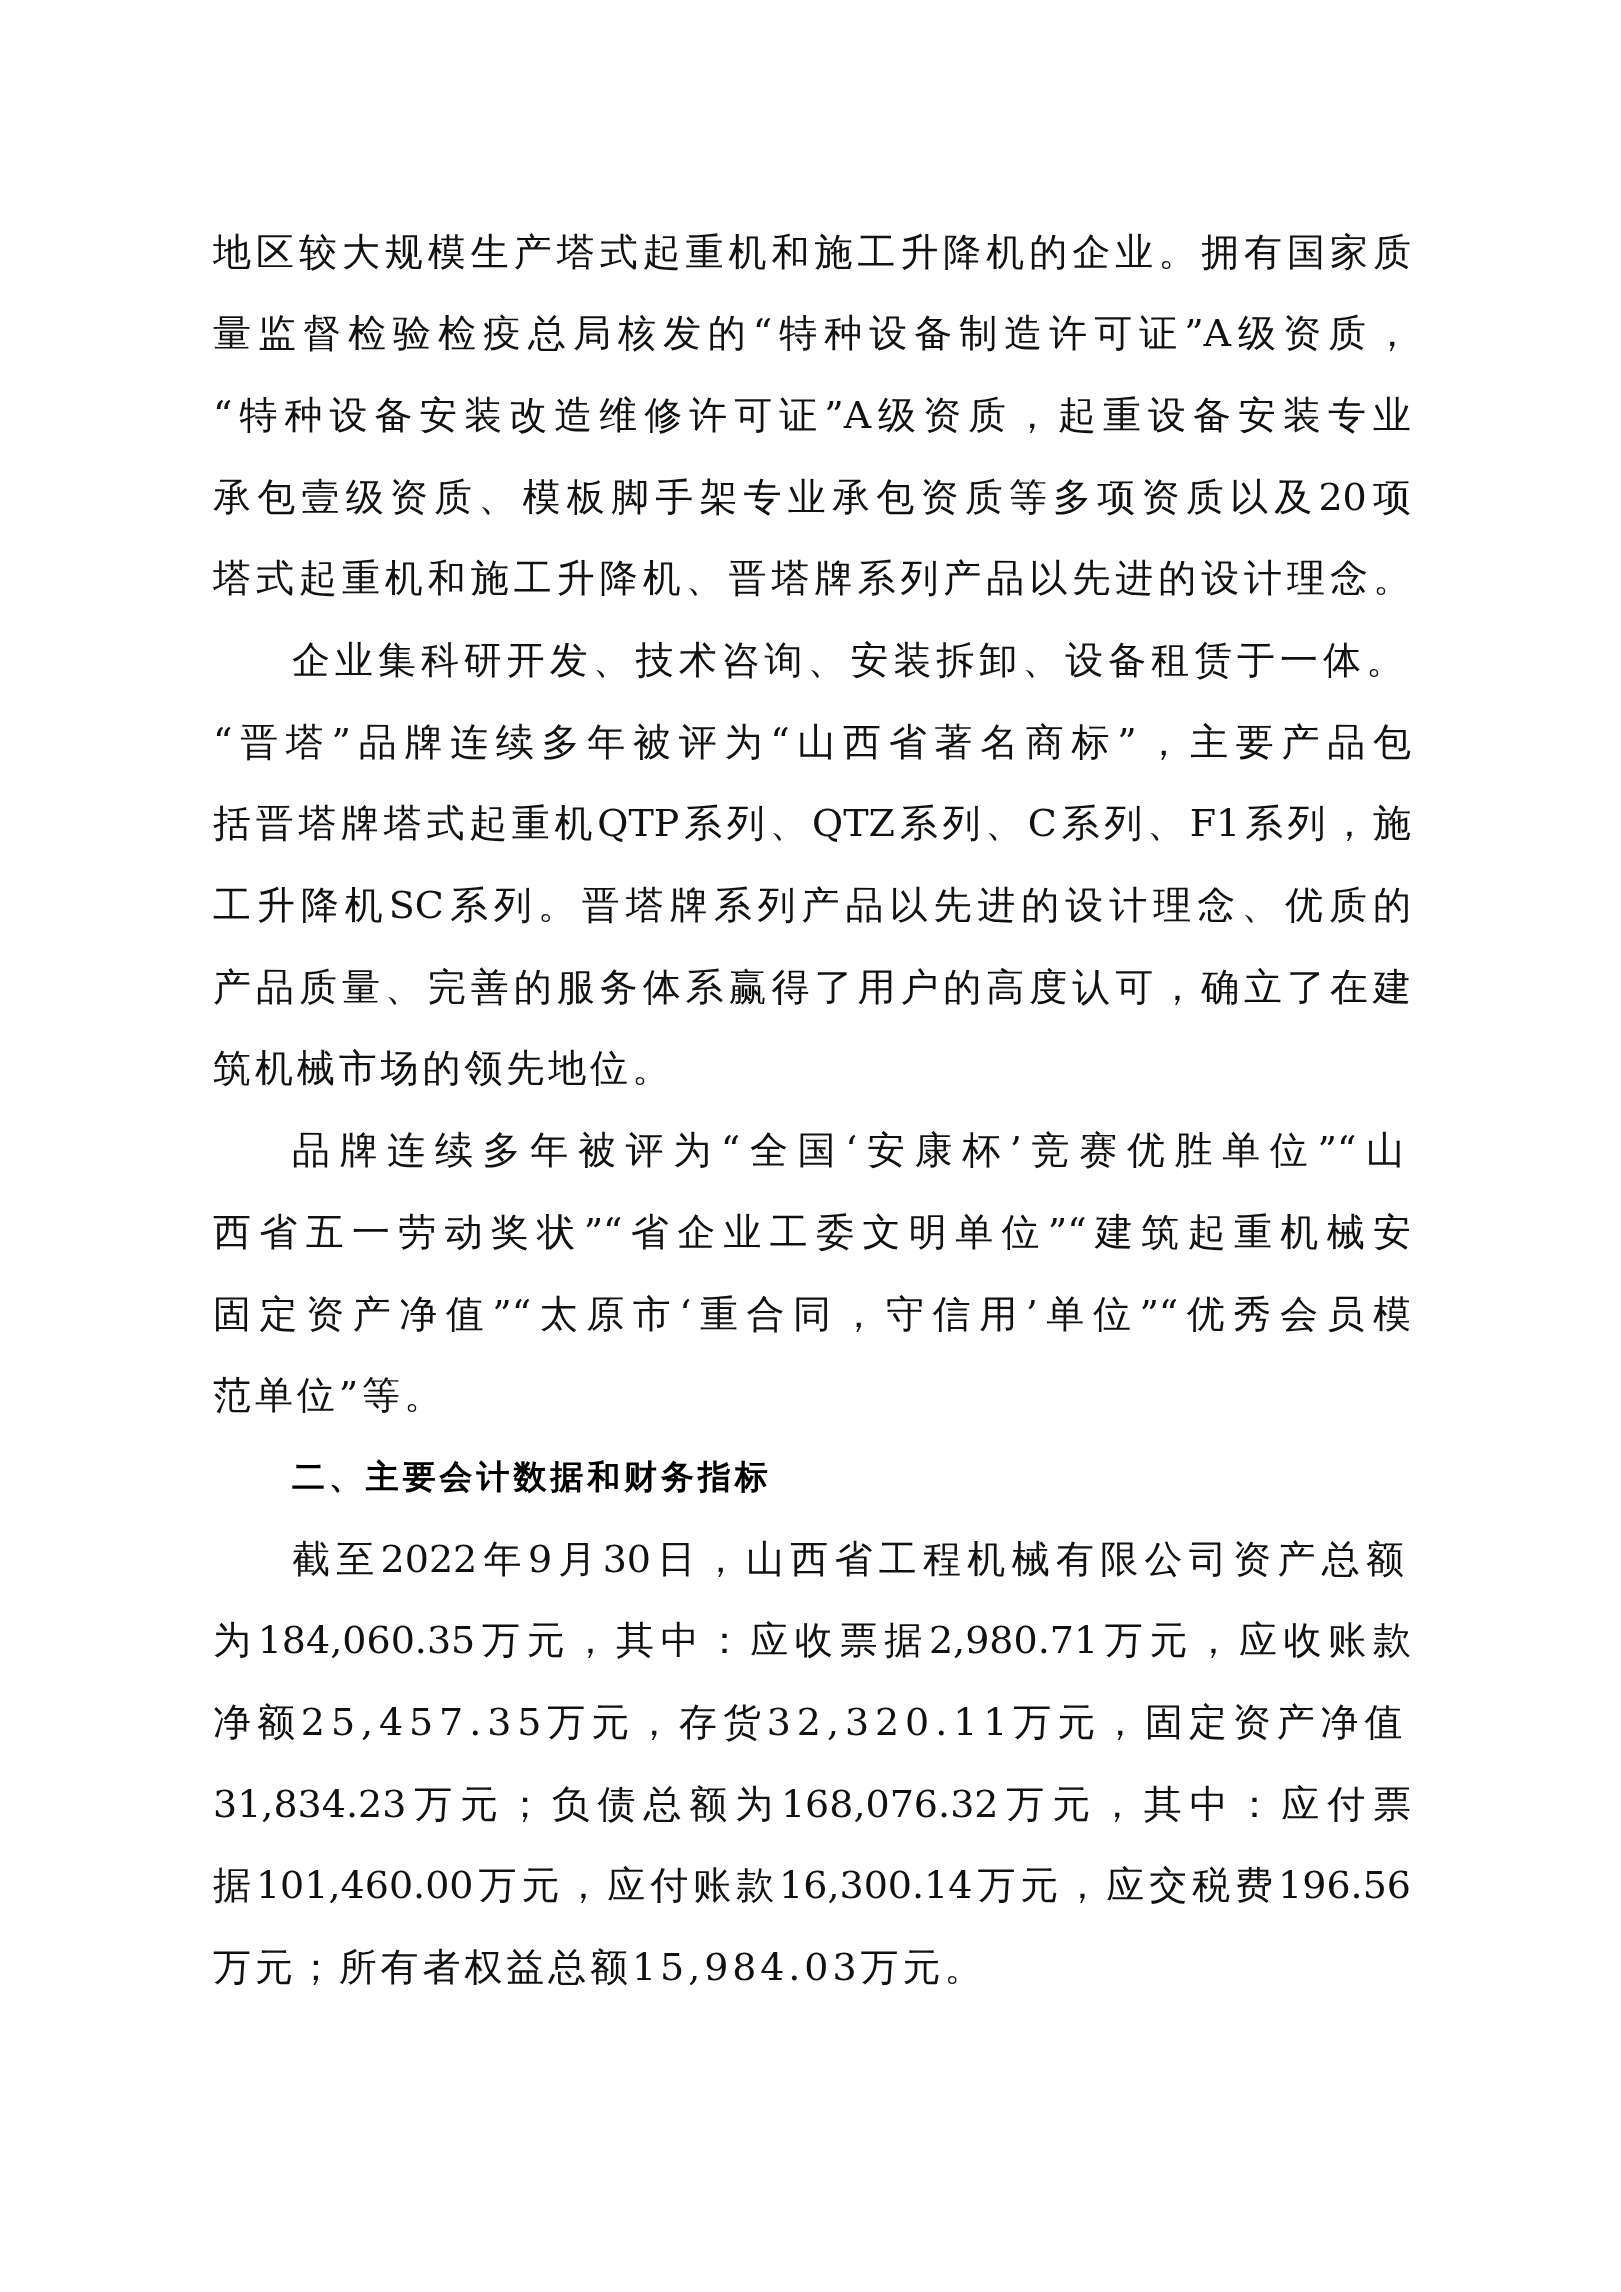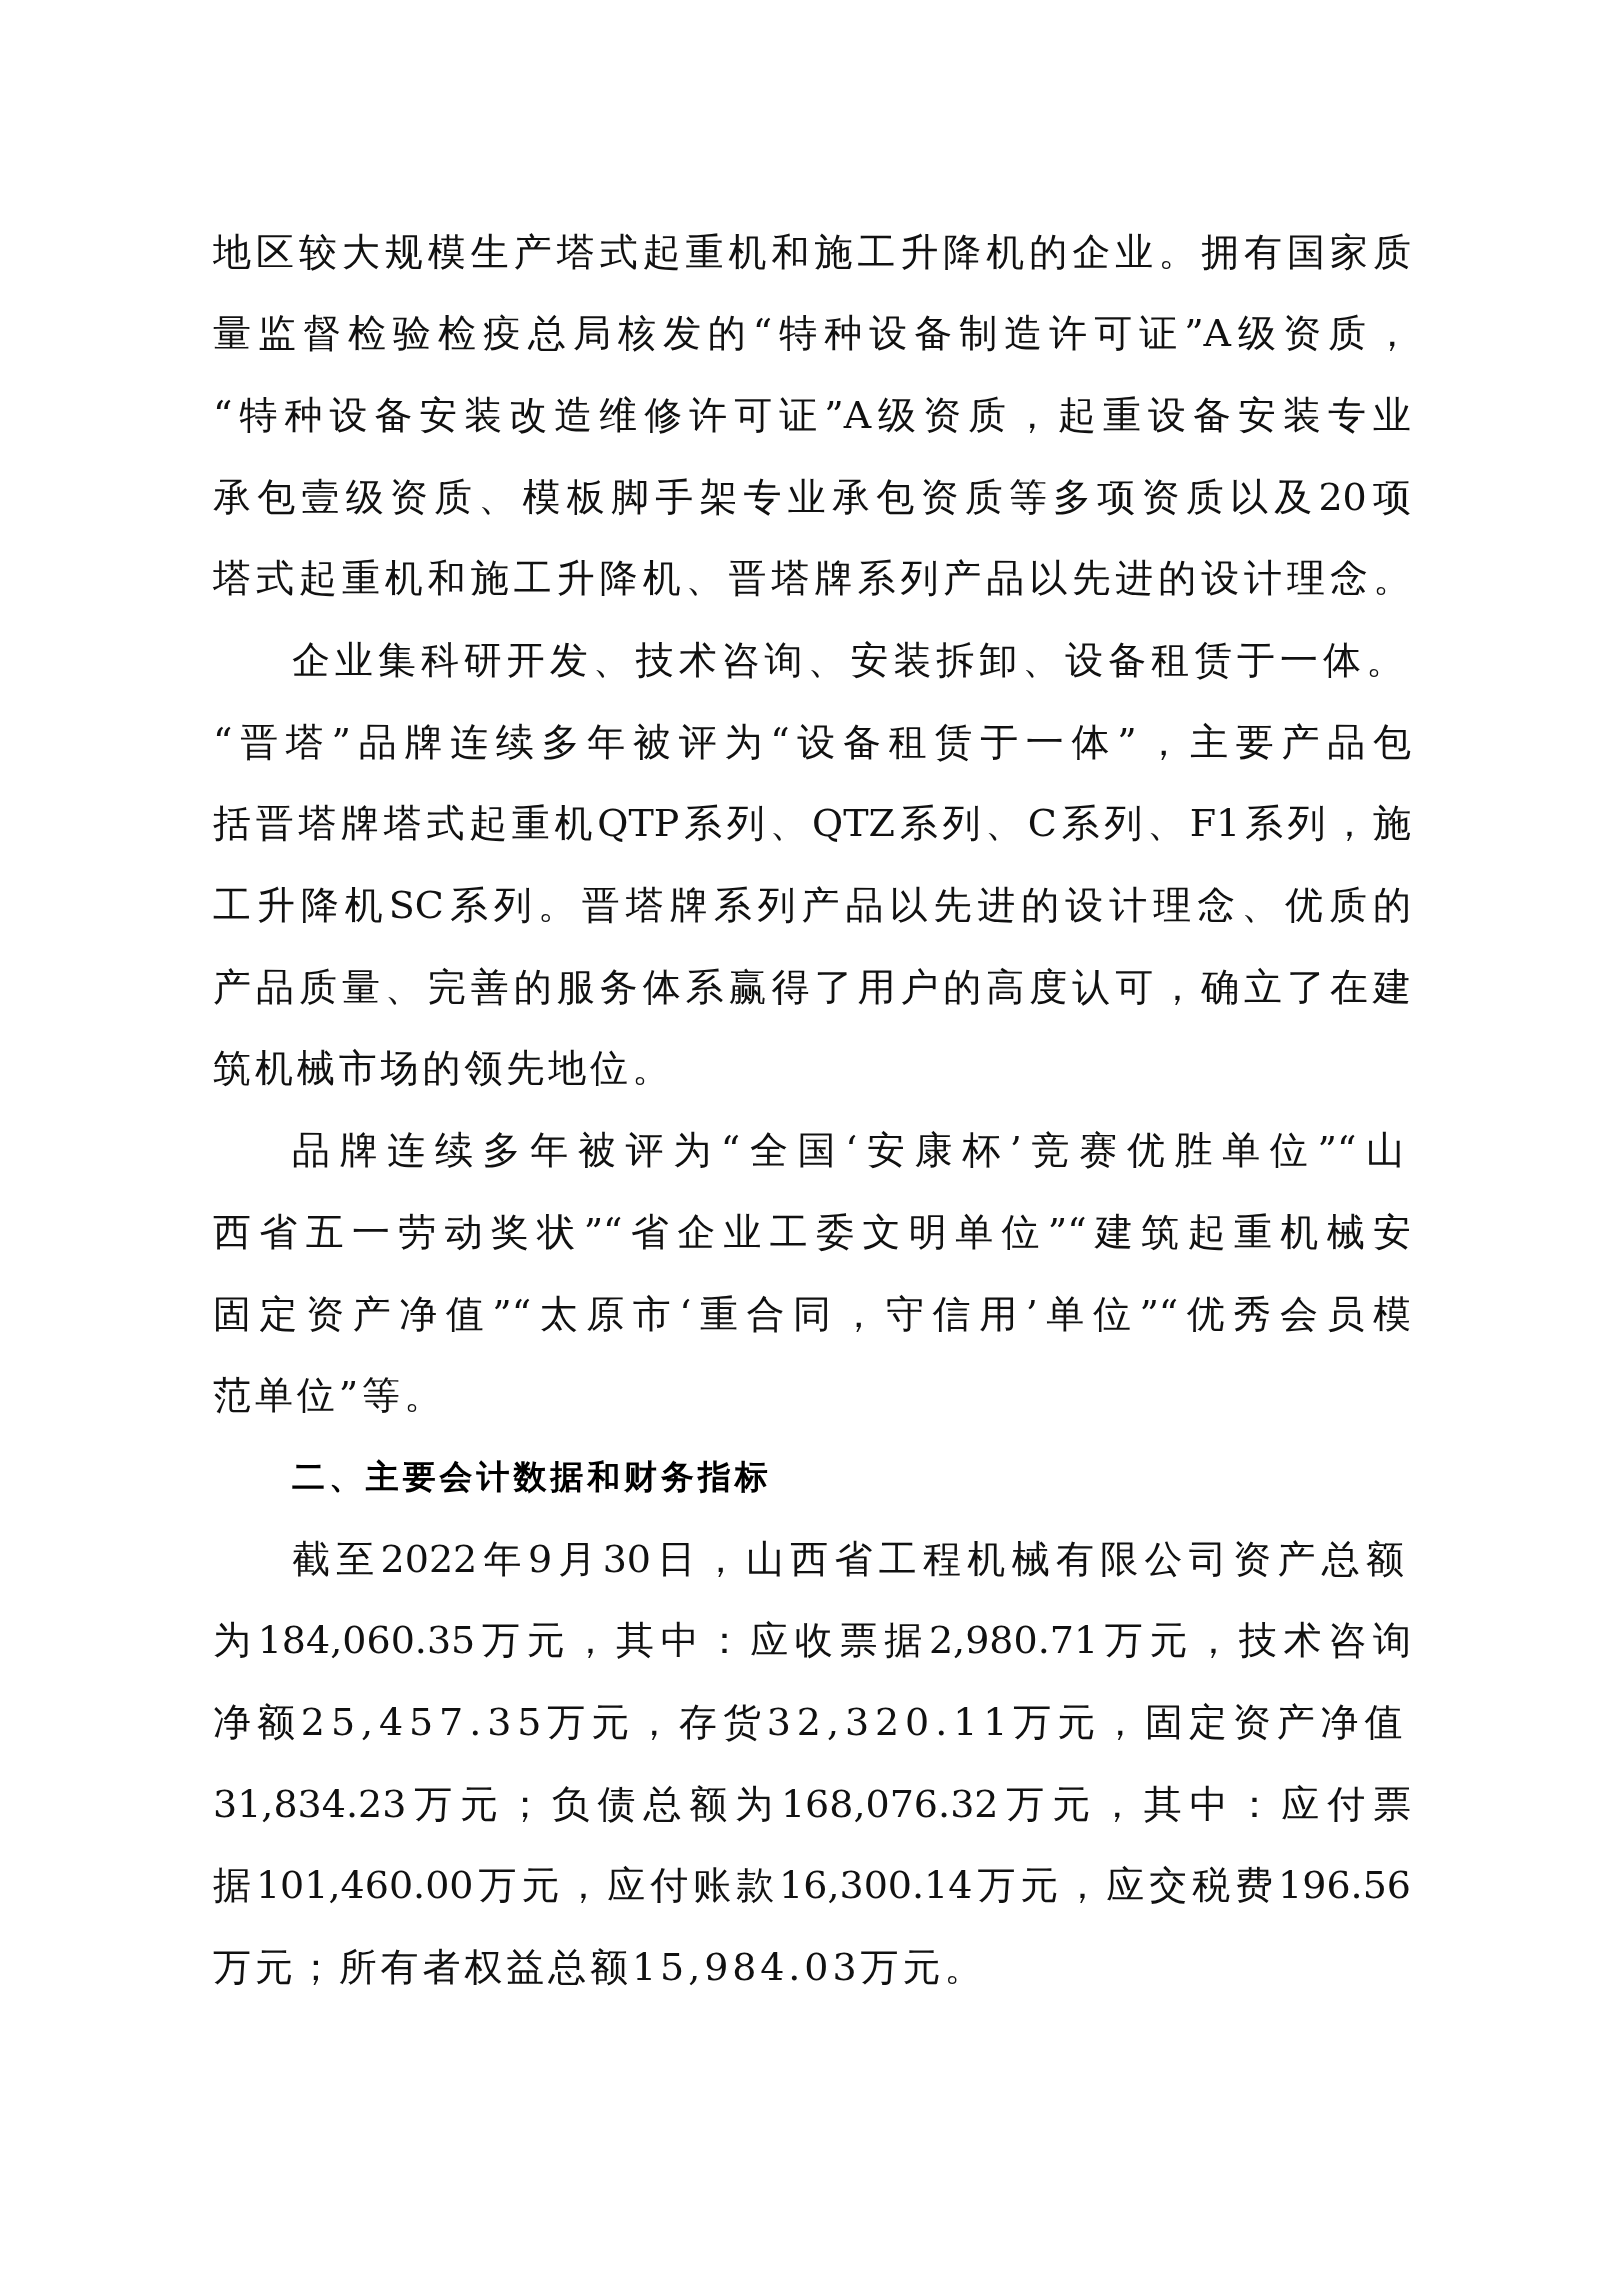--- a/index.html
+++ b/index.html
@@ -67,35 +67,35 @@
 <div class="page">
   <div class="text-block">
 
     <div class="line full" style="top:0px;">地区较大规模生产塔式起重机和施工升降机的企业。拥有国家质</div>
     <div class="line full" style="top:81px;">量监督检验检疫总局核发的“特种设备制造许可证”A级资质，</div>
     <div class="line full" style="top:163px;">“特种设备安装改造维修许可证”A级资质，起重设备安装专业</div>
     <div class="line full" style="top:245px;">承包壹级资质、模板脚手架专业承包资质等多项资质以及20项</div>
     <div class="line full" style="top:326px;">塔式起重机和施工升降机、晋塔牌系列产品以先进的设计理念。</div>
 
     <div class="line full indent" style="top:408px;">企业集科研开发、技术咨询、安装拆卸、设备租赁于一体。</div>
-    <div class="line full" style="top:490px;">“晋塔”品牌连续多年被评为“设备租赁于一体”，主要产品包</div>
+    <div class="line full" style="top:490px;">“晋塔”品牌连续多年被评为“山西省著名商标”，主要产品包</div>
     <div class="line full" style="top:571px;">括晋塔牌塔式起重机QTP系列、QTZ系列、C系列、F1系列，施</div>
     <div class="line full" style="top:653px;">工升降机SC系列。晋塔牌系列产品以先进的设计理念、优质的</div>
     <div class="line full" style="top:735px;">产品质量、完善的服务体系赢得了用户的高度认可，确立了在建</div>
     <div class="line end" style="top:816px;">筑机械市场的领先地位。</div>
 
     <div class="line full indent" style="top:898px;">品牌连续多年被评为“全国‘安康杯’竞赛优胜单位”“山</div>
     <div class="line full" style="top:980px;">西省五一劳动奖状”“省企业工委文明单位”“建筑起重机械安</div>
     <div class="line full" style="top:1062px;">固定资产净值”“太原市‘重合同，守信用’单位”“优秀会员模</div>
     <div class="line end" style="top:1143px;">范单位”等。</div>
 
     <div class="line end indent heading" style="top:1225px;">二、主要会计数据和财务指标</div>
 
     <div class="line full indent" style="top:1307px;">截至2022年9月30日，山西省工程机械有限公司资产总额</div>
-    <div class="line full" style="top:1388px;">为184,060.35万元，其中：应收票据2,980.71万元，技术咨询</div>
+    <div class="line full" style="top:1388px;">为184,060.35万元，其中：应收票据2,980.71万元，应收账款</div>
     <div class="line end" style="top:1470px; letter-spacing:5.9px;">净额25,457.35万元，存货32,320.11万元，固定资产净值</div>
     <div class="line full" style="top:1552px;">31,834.23万元；负债总额为168,076.32万元，其中：应付票</div>
     <div class="line full" style="top:1633px;">据101,460.00万元，应付账款16,300.14万元，应交税费196.56</div>
     <div class="line end" style="top:1715px;">万元；所有者权益总额15,984.03万元。</div>
 
   </div>
 </div>
 
 
 </body></html>

